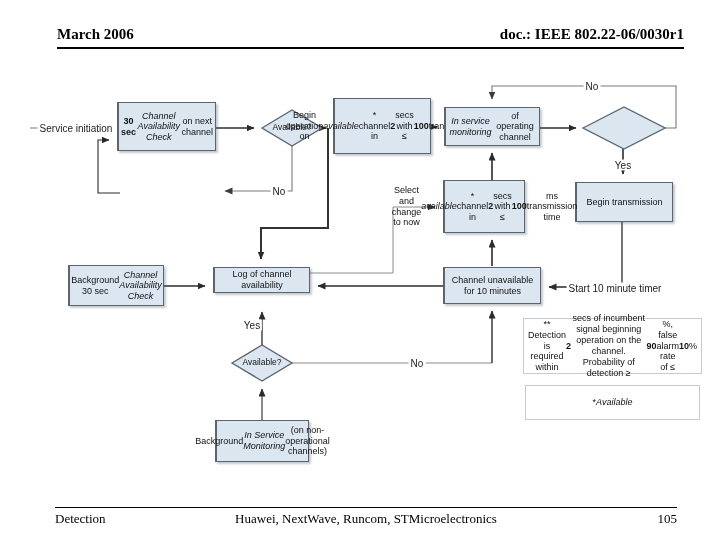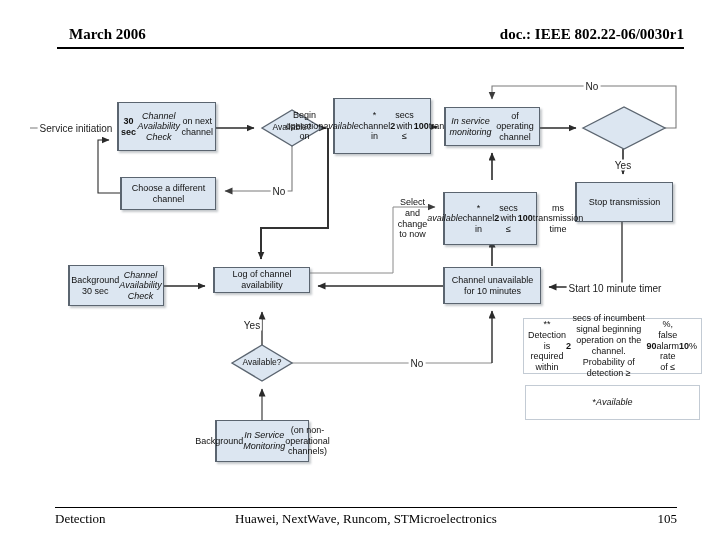--- a/index.html
+++ b/index.html
@@ -3,21 +3,21 @@
 <meta charset="utf-8">
 <style>
   html,body{margin:0;padding:0;background:#ffffff;}
   .slide{
     position:relative;width:720px;height:540px;background:#ffffff;overflow:hidden;
     font-family:"Liberation Sans",sans-serif;color:#1a1a1a;
   }
   
   .hdr{
     position:absolute;left:57px;right:36px;top:26px;display:flex;justify-content:space-between;
-    font-family:"Liberation Serif",serif;font-weight:700;font-size:15px;color:#000;margin-left:12px;
+    font-family:"Liberation Serif",serif;font-weight:700;font-size:15px;color:#000;
   }
   .hdr-rule{position:absolute;left:57px;top:47px;width:627px;height:2px;background:#000;}
   .ftr-rule{position:absolute;left:55px;top:507px;width:622px;height:1px;background:#000;}
   .ftr{
     position:absolute;left:55px;right:43px;top:511px;display:flex;justify-content:space-between;
     font-family:"Liberation Serif",serif;font-size:13px;color:#000;
   }
   .ftr .c{position:absolute;left:0;right:0;text-align:center;}
   .ftr .l,.ftr .r{position:relative;z-index:1;background:#fff;}
   
@@ -91,36 +91,35 @@
       <polygon points="583,128 624,107 665,128 624,149"></polygon>
       <polygon points="232,363 262,345 292,363 262,381"></polygon>
     </g>
   </svg>
 
   <div class="node" style="left:117px;top:102px;width:99px;height:49px;">
       <span style="font-weight: 700;">30 sec </span>
       <span style="font-style: italic;">Channel Availability Check</span>
       <span> on next channel</span>
     </div>
-  <div class="node" style="left:120px;top:177px;width:96px;height:33px;">Choose a different channel</div>
   <div class="node" style="left:333px;top:98px;width:98px;height:56px;">
       <span>Begin operation on </span>
       <span style="font-style: italic;">available</span>
       <span>* channel in </span>
       <span style="font-weight: 700;">2</span>
       <span> secs with ≤</span>
       <span style="font-weight: 700;">100</span>
       <span> ms transmission time</span>
     </div>
   <div class="node" style="left:444px;top:107px;width:96px;height:39px;">
       <span style="font-style: italic;">In service monitoring</span>
       <span> of operating channel</span>
     </div>
-  <div class="node" style="left:575px;top:182px;width:98px;height:40px;">Stop transmission</div>
-  <div class="node" style="left:443px;top:192px;width:94px;height:53px;">
+  <div class="node" style="left:575px;top:182px;width:98px;height:40px;">Begin transmission</div>
+  <div class="node" style="left:443px;top:180px;width:82px;height:53px;">
       <span>Select and change to now </span>
       <span style="font-style: italic;">available</span>
       <span>* channel in </span>
       <span style="font-weight: 700;">2</span>
       <span> secs with ≤</span>
       <span style="font-weight: 700;">100</span>
       <span> ms transmission time</span>
     </div>
   <div class="node" style="left:443px;top:267px;width:98px;height:37px;">Channel unavailable for 10 minutes</div>
   <div class="node" style="left:68px;top:265px;width:96px;height:41px;">

